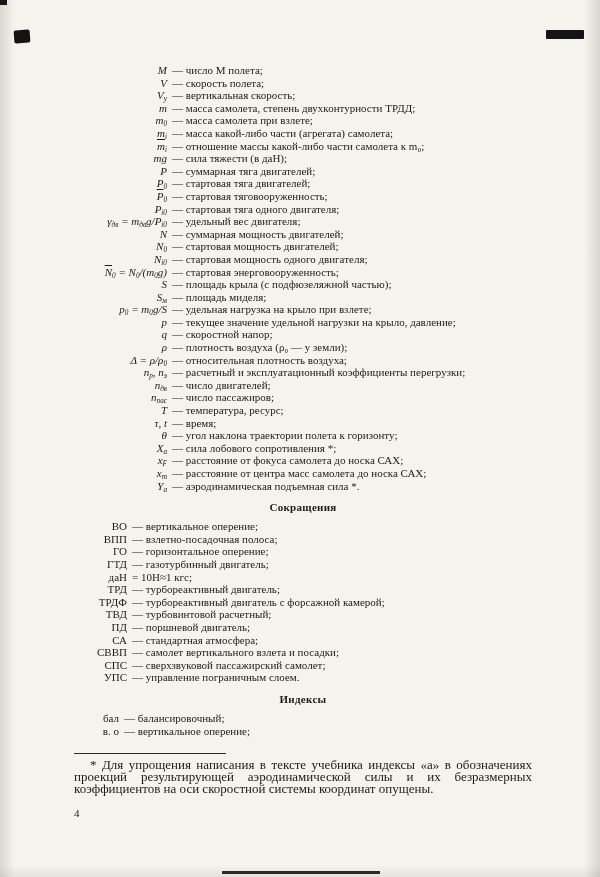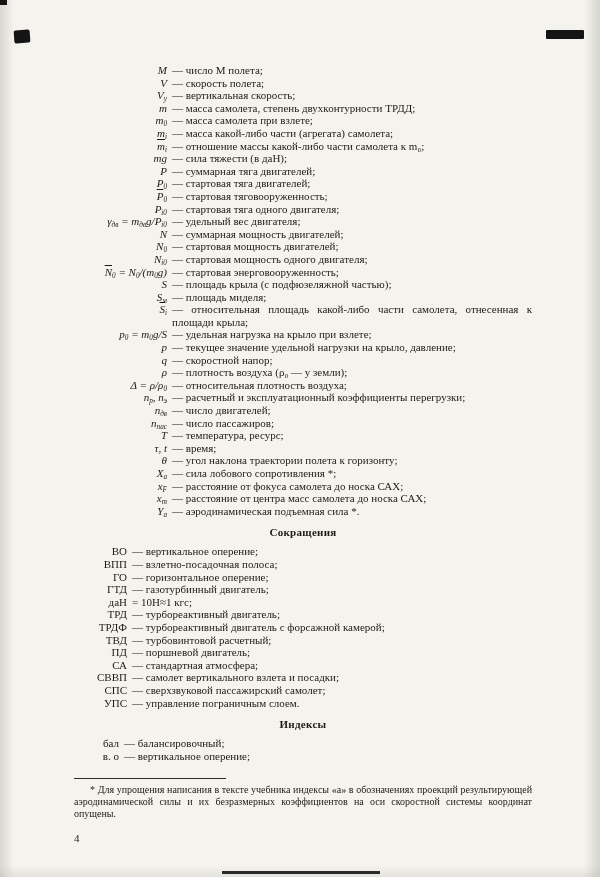--- a/index.html
+++ b/index.html
@@ -40,21 +40,21 @@
   .abbrev .sym{ flex-basis:58px; font-style:normal; }
   .indices .sym{ flex-basis:50px; font-style:normal; }
 
   .section-heading{
     font-size:11px; font-weight:bold; text-align:center;
     margin:9px 0 7px; letter-spacing:0.3px;
   }
 
   .footnote-rule{ width:152px; border-top:1px solid #2b2a27; margin:16px 0 5px; }
   .footnote{
-    font-size:10px; line-height:11.7px;
+    font-size:13px; line-height:11.7px;
     text-align:justify; text-indent:16px;
   }
   .page-number{ margin-top:13px; font-size:11px; }
 </style>
 </head>
 <body>
 
 <div class="scan">
   <div class="artifact artifact-corner"></div>
   <div class="artifact artifact-tl"></div>
@@ -133,24 +133,20 @@
         </div>
         <div class="row">
           <span class="sym">S</span>
           <span class="desc">— площадь крыла (с подфюзеляжной частью);</span>
         </div>
         <div class="row">
           <span class="sym">S<sub>м</sub></span>
           <span class="desc">— площадь миделя;</span>
         </div>
         <div class="row">
-          <span class="sym"><span class="bar">S</span><sub>i</sub></span>
-          <span class="desc">— относительная площадь какой-либо части самолета, отнесенная к площади крыла;</span>
-        </div>
-        <div class="row">
           <span class="sym">p<sub>0</sub> = m<sub>0</sub>g/S</span>
           <span class="desc">— удельная нагрузка на крыло при взлете;</span>
         </div>
         <div class="row">
           <span class="sym">p</span>
           <span class="desc">— текущее значение удельной нагрузки на крыло, давление;</span>
         </div>
         <div class="row">
           <span class="sym">q</span>
           <span class="desc">— скоростной напор;</span>

